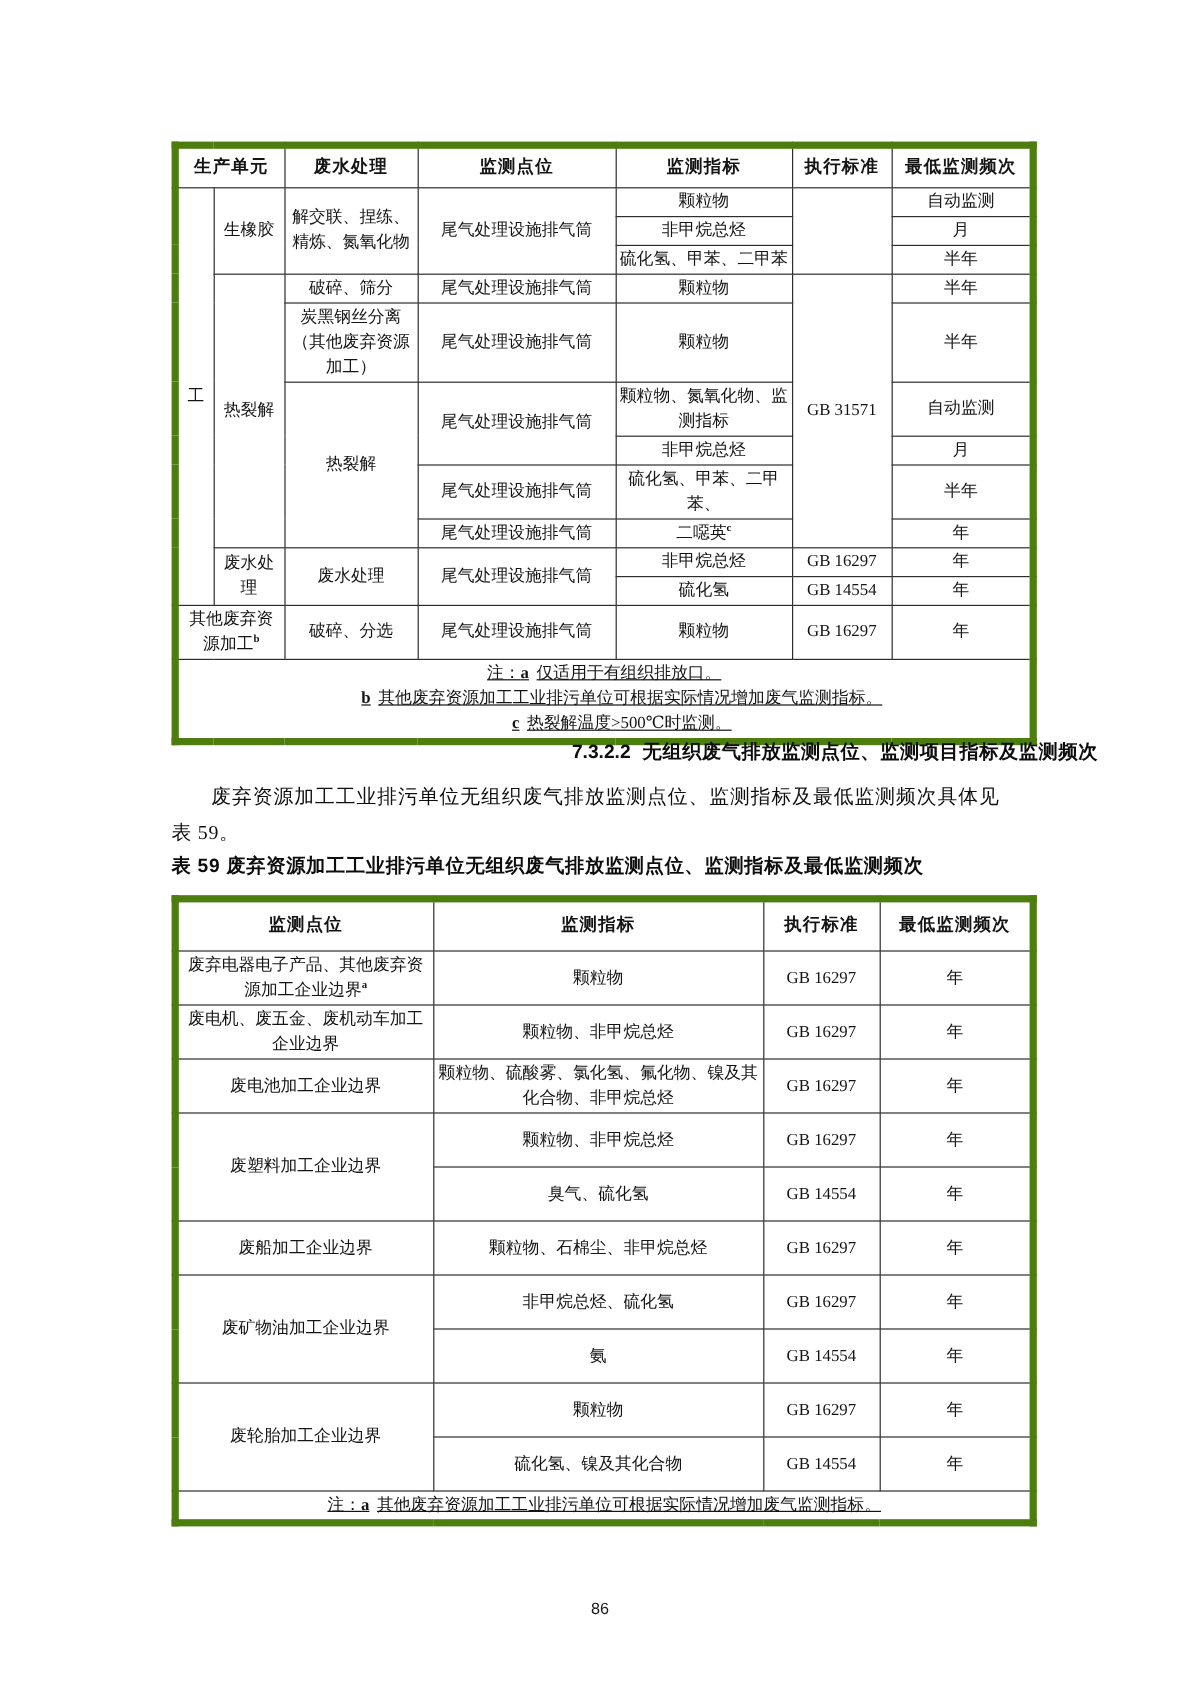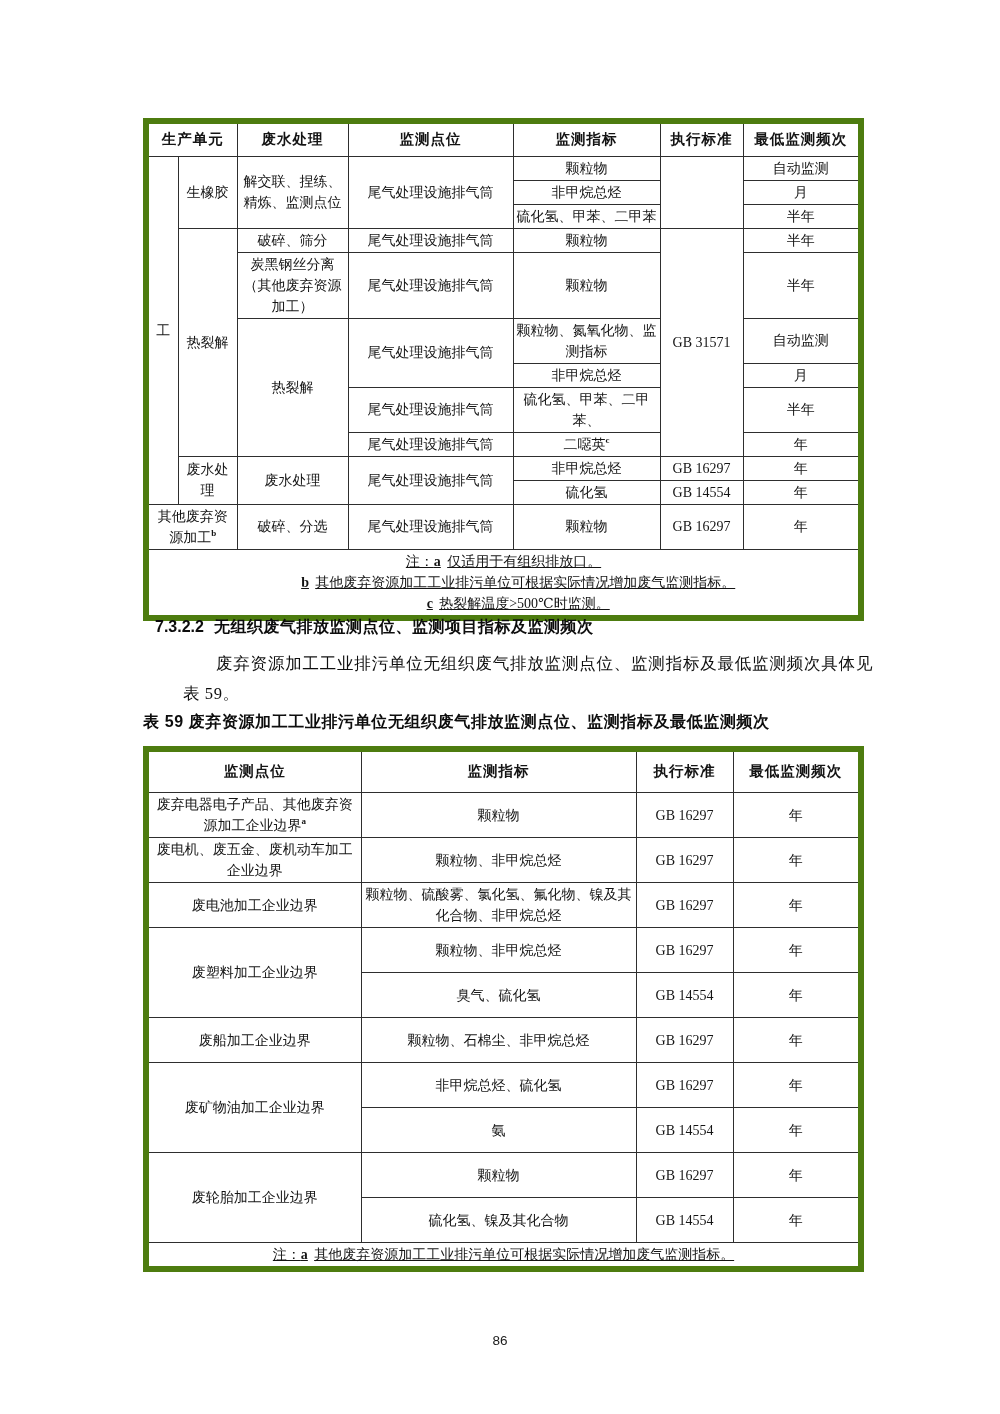--- a/index.html
+++ b/index.html
@@ -37,26 +37,27 @@
   .note-line.cont{padding-left:2.1em;}
   .note-mark{font-weight:700;padding-right:0.45em;font-family:"Liberation Serif","DejaVu Serif",serif;}
   sup.cell-sup{font-size:9px;font-weight:700;line-height:0;}
 
   
   #section-heading{
     left:155px;top:617px;width:760px;
     font-family:"Liberation Sans","DejaVu Sans",sans-serif;
     font-weight:700;font-size:16px;letter-spacing:0.5px;color:#0d0d0d;
     white-space:nowrap;
+    text-align:right;
   }
   #section-heading .sec-num{padding-right:10px;letter-spacing:0;}
   #body-paragraph{
     left:143px;top:649px;width:690px;
     font-size:16.5px;line-height:1.8;letter-spacing:0.6px;
-    text-align:justify;text-indent:33px;color:#0f0f0f;margin-left:40px;
+    text-align:justify;text-indent:33px;color:#0f0f0f;
   }
   #table2-caption{
     left:143px;top:712px;width:715px;text-align:left;
     font-family:"Liberation Sans","DejaVu Sans",sans-serif;
     font-weight:700;font-size:16px;letter-spacing:0.6px;color:#0d0d0d;
     white-space:nowrap;
   }
   #page-number{
     left:0;top:1333px;width:1000px;text-align:center;
     font-family:"Liberation Sans","DejaVu Sans",sans-serif;
@@ -82,21 +83,21 @@
           <td colspan="2" class="hd">生产单元</td>
           <td class="hd">废水处理</td>
           <td class="hd">监测点位</td>
           <td class="hd">监测指标</td>
           <td class="hd">执行标准</td>
           <td class="hd">最低监测频次</td>
         </tr>
         <tr>
           <td rowspan="11" class="vtop">工</td>
           <td rowspan="3">生橡胶</td>
-          <td rowspan="3">解交联、捏练、精炼、监测点位</td>
+          <td rowspan="3">解交联、捏练、精炼、氮氧化物</td>
           <td rowspan="3">尾气处理设施排气筒</td>
           <td>颗粒物</td>
           <td rowspan="3"></td>
           <td>自动监测</td>
         </tr>
         <tr>
           <td>非甲烷总烃</td>
           <td>月</td>
         </tr>
         <tr>

